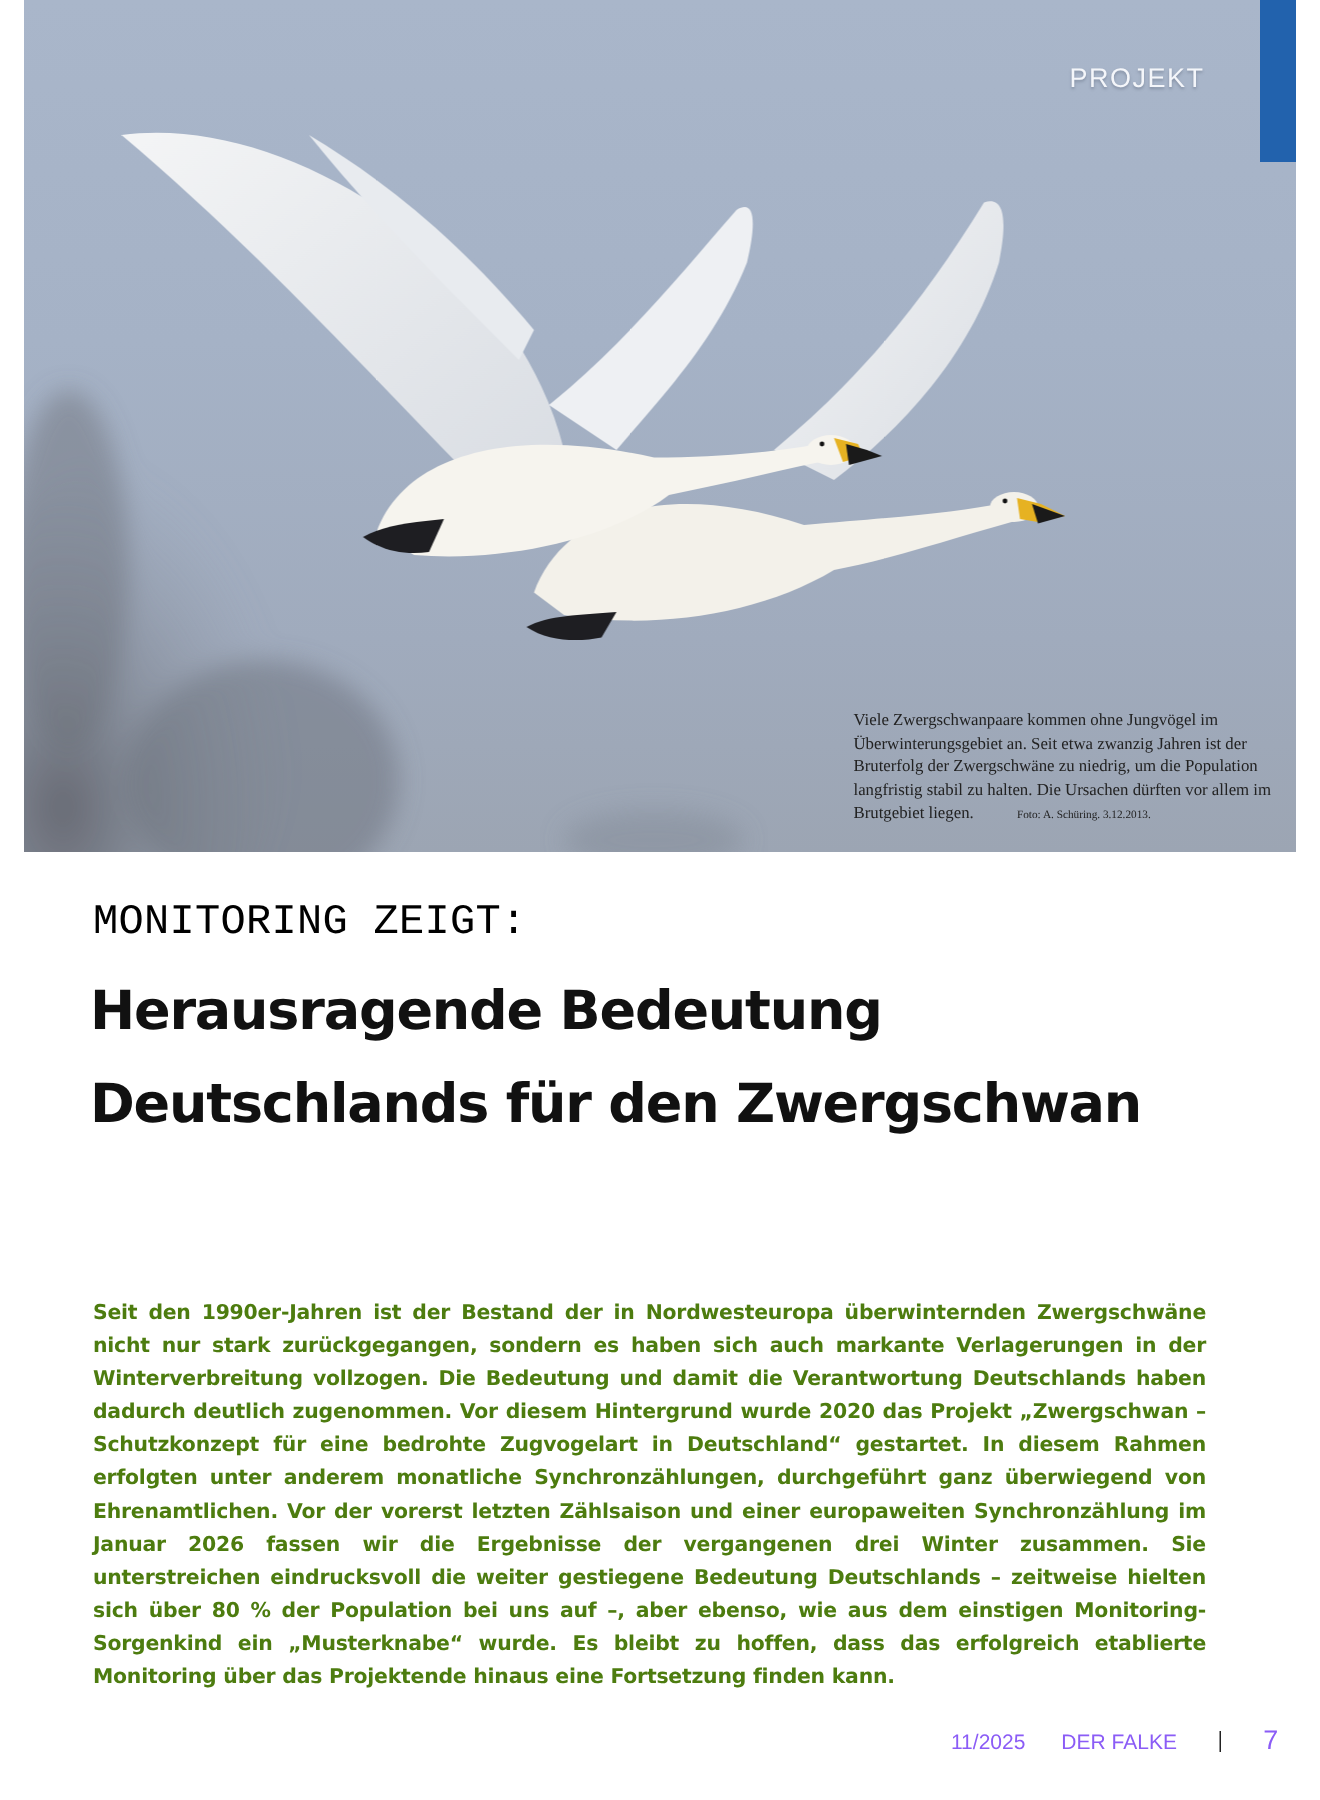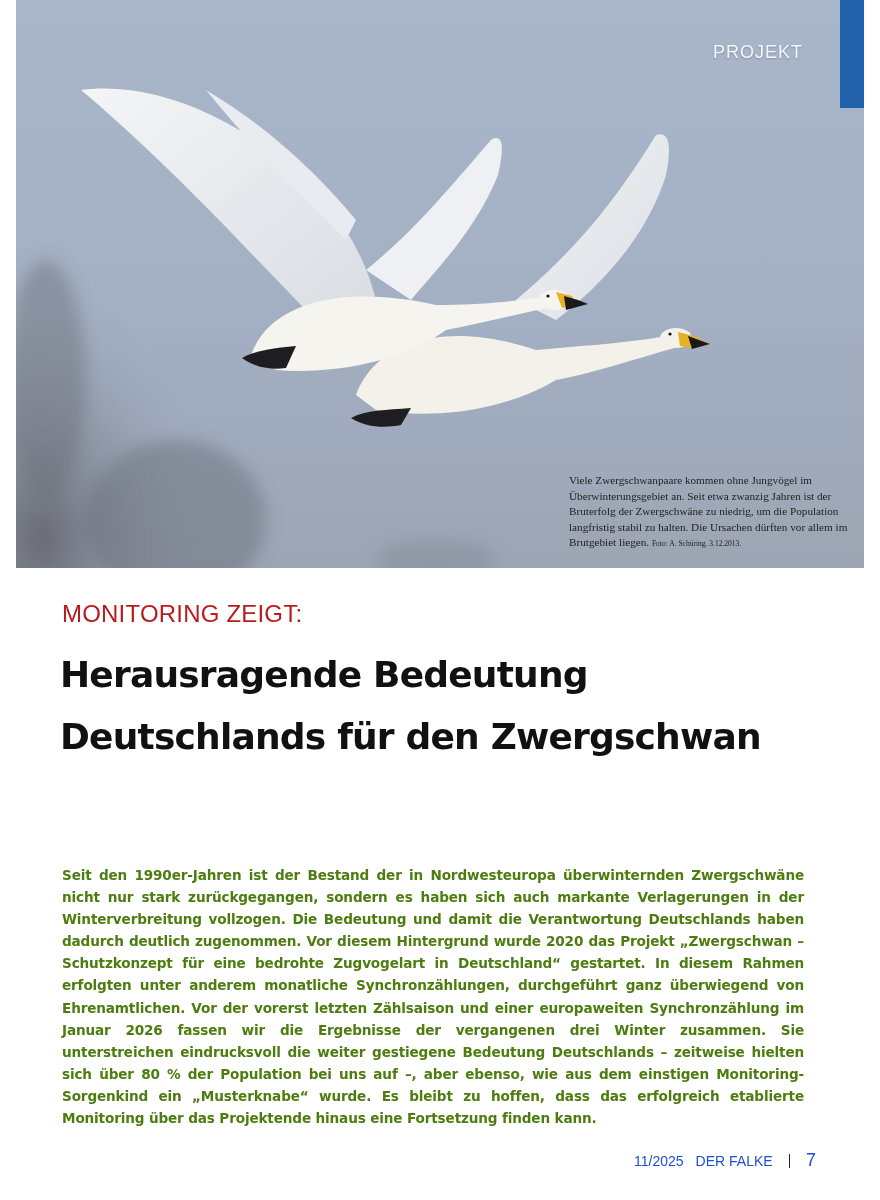--- a/index.html
+++ b/index.html
@@ -3,25 +3,25 @@
 <meta charset="utf-8">
 <style>
   html, body { margin:0; padding:0; }
   body { width:880px; height:1200px; background:#ffffff; position:relative; overflow:hidden; font-family:"DejaVu Sans", sans-serif; }
   .photo { position:absolute; left:16px; top:0; width:848px; height:568px; overflow:hidden;
     background: linear-gradient(180deg, #a9b6ca 0%, #a5b2c6 40%, #a0abbd 75%, #9ca5b3 100%); }
   .photo svg { position:absolute; left:0; top:0; }
   .tab { position:absolute; left:824px; top:0; width:24px; height:108px; background:#2262ad; }
   .section-label { position:absolute; left:697px; top:42px; color:#f4f6fa; font-family:"Liberation Sans", sans-serif; font-size:18px; letter-spacing:1px; text-shadow:0 1px 2px rgba(60,70,90,.35); }
   .caption { position:absolute; left:553px; top:473px; width:290px; color:#222; font-family:"Liberation Serif", serif; font-size:11.2px; line-height:15.6px; }
-  .caption .credit { font-size:7.5px; }
-  .kicker { position:absolute; left:62px; top:600px; font-family:Liberation Sans, sans-serif; font-size:24px; color:#b91c1c; letter-spacing:0.2px; }
+  .caption .credit { font-size:7.5px; margin-left:26px; }
+  .kicker { position:absolute; left:62px; top:600px; font-family:Liberation Mono, monospace; font-size:28px; color:#000000; letter-spacing:0.2px; }
   .headline { position:absolute; left:60px; top:644px; width:780px; font-family:"DejaVu Sans", sans-serif; font-weight:bold; font-size:36px; line-height:62px; color:#111; margin:0; letter-spacing:-0.8px; }
   .lead { position:absolute; left:62px; top:864px; width:742px; color:#4d7c0f; font-family:"DejaVu Sans", sans-serif; font-weight:bold; font-size:13.6px; line-height:22.1px; text-align:justify; hyphens:manual; margin:0; letter-spacing:-0.15px; }
-  .footer { position:absolute; left:634px; top:1150px; font-family:"Liberation Sans", sans-serif; font-size:14px; color:#1d4ed8; display:flex; align-items:center; gap:12px; }
+  .footer { position:absolute; left:634px; top:1150px; font-family:"Liberation Sans", sans-serif; font-size:14px; color:#8b5cf6; display:flex; align-items:center; gap:24px; }
   .footer .sep { display:inline-block; width:1.5px; height:14px; background:#222; margin:0 4px; }
   .footer .page { font-size:18px; }
 </style>
 </head>
 <body>
 
 <div class="photo">
   <svg width="848" height="568" viewBox="0 0 848 568">
     <defs>
       <radialGradient id="tree" cx="0.3" cy="0.7" r="0.7">

